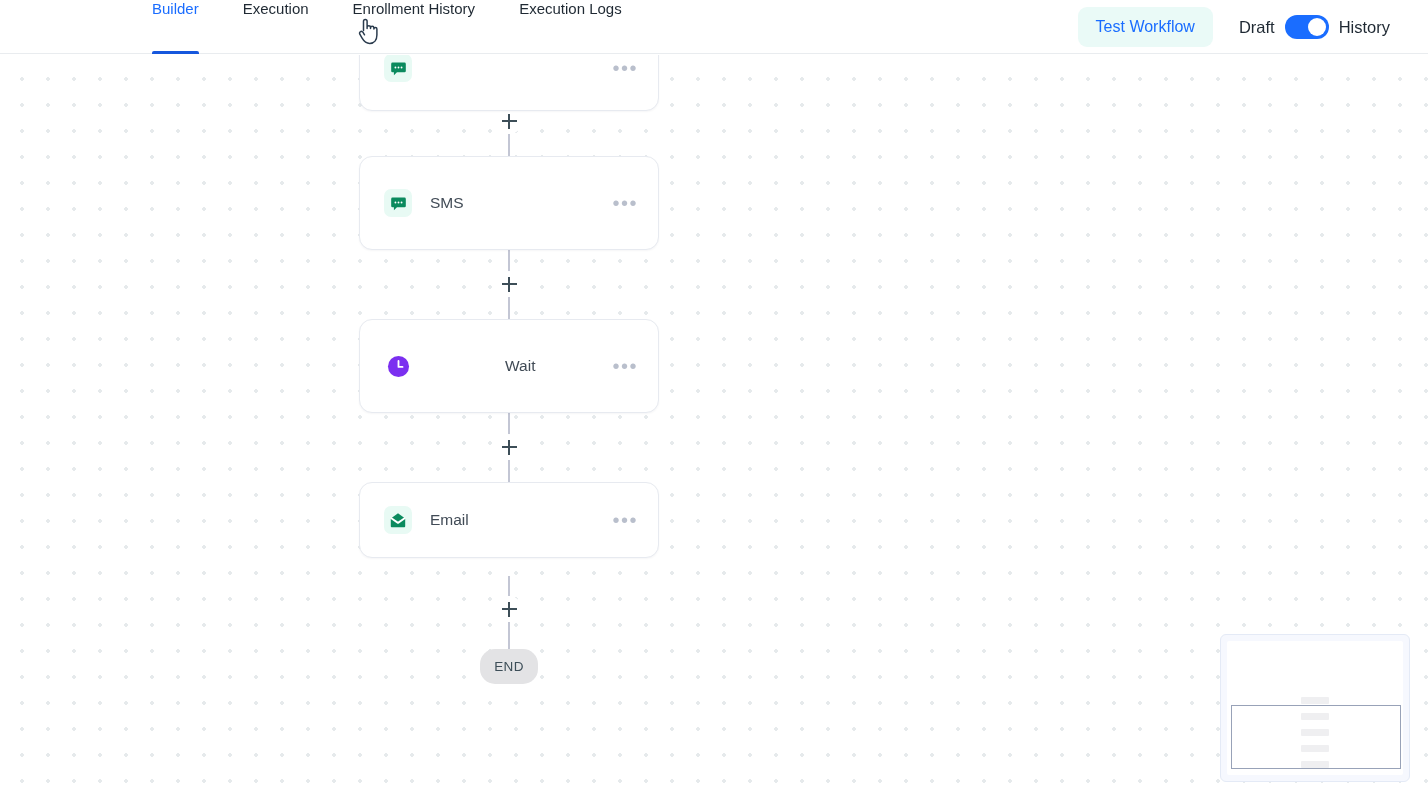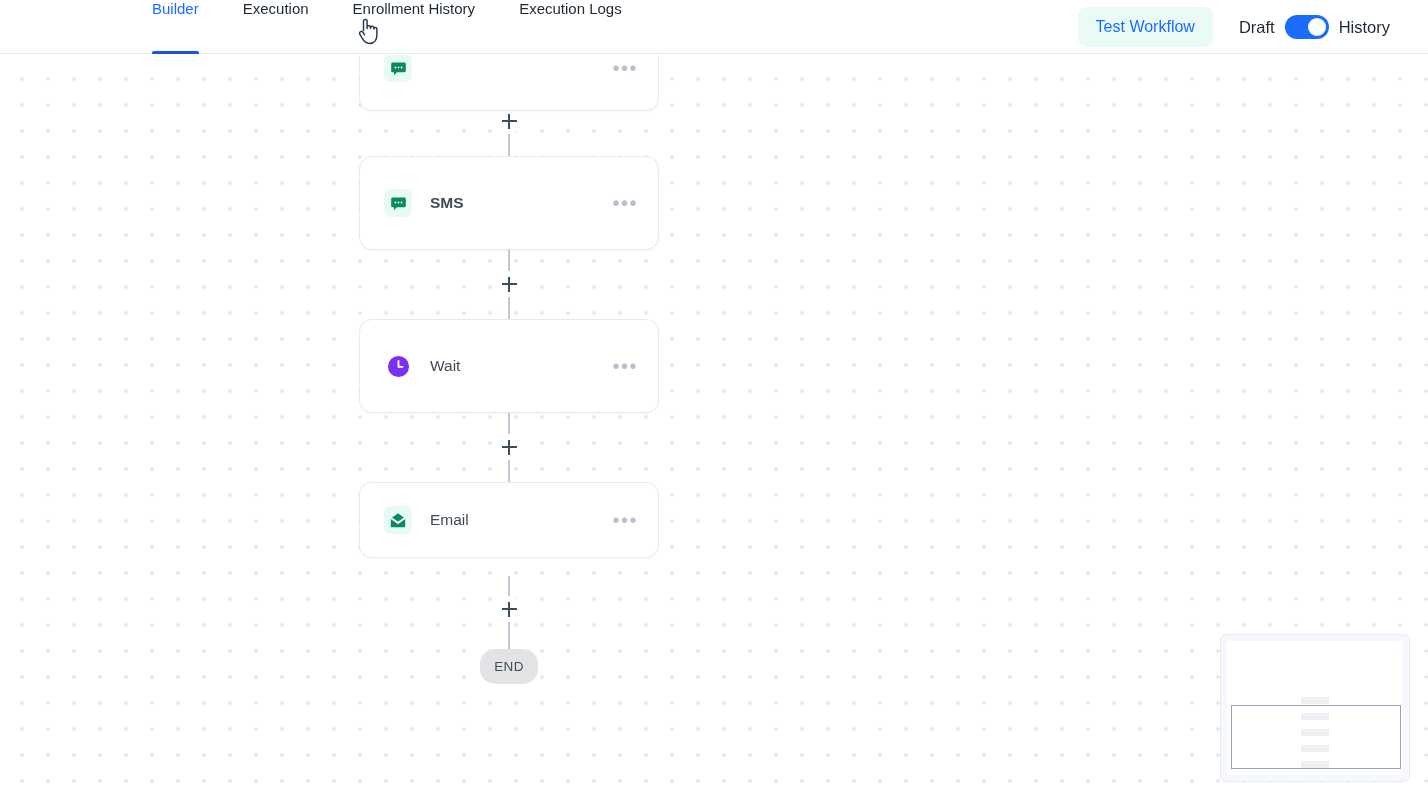--- a/index.html
+++ b/index.html
@@ -320,38 +320,38 @@
         <path d="M3 3h14a1.6 1.6 0 0 1 1.6 1.6v8.3A1.6 1.6 0 0 1 17 14.5H8.2L4.6 18v-3.5H3a1.6 1.6 0 0 1-1.6-1.6V4.6A1.6 1.6 0 0 1 3 3z" fill="#0b8a5e"></path>
         <circle cx="6.4" cy="8.8" r="1.1" fill="#ffffff"></circle>
         <circle cx="10" cy="8.8" r="1.1" fill="#ffffff"></circle>
         <circle cx="13.6" cy="8.8" r="1.1" fill="#ffffff"></circle>
       </svg>
     </div>
     <div class="node-label"></div>
     <div class="node-menu">•••</div>
   </div>
 
-  <div class="node" style="top:101px; height:94px;font-weight:bold;">
+  <div class="node" style="top:101px; height:94px;">
     <div class="node-icon mint">
       <svg width="17" height="17" viewBox="0 0 20 20">
         <path d="M3 3h14a1.6 1.6 0 0 1 1.6 1.6v8.3A1.6 1.6 0 0 1 17 14.5H8.2L4.6 18v-3.5H3a1.6 1.6 0 0 1-1.6-1.6V4.6A1.6 1.6 0 0 1 3 3z" fill="#0b8a5e"></path>
         <circle cx="6.4" cy="8.8" r="1.1" fill="#ffffff"></circle>
         <circle cx="10" cy="8.8" r="1.1" fill="#ffffff"></circle>
         <circle cx="13.6" cy="8.8" r="1.1" fill="#ffffff"></circle>
       </svg>
     </div>
     <div class="node-label">SMS</div>
     <div class="node-menu">•••</div>
   </div>
 
   <div class="conn" style="top:195px; height:22px;"></div>
   <div class="plus" style="top:216px;"></div>
   <div class="conn" style="top:242px; height:22px;"></div>
 
-  <div class="node" style="top:264px; height:94px;">
+  <div class="node" style="top:264px; height:94px;text-align:center;">
     <div class="node-icon plain">
       <svg width="23" height="23" viewBox="0 0 24 24">
         <circle cx="12" cy="12" r="11" fill="#7b2ff0"></circle>
         <path d="M12 6.2v6.2h4.2" stroke="#ffffff" stroke-width="1.9" fill="none" stroke-linecap="round" stroke-linejoin="round"></path>
       </svg>
     </div>
     <div class="node-label">Wait</div>
     <div class="node-menu">•••</div>
   </div>
 

